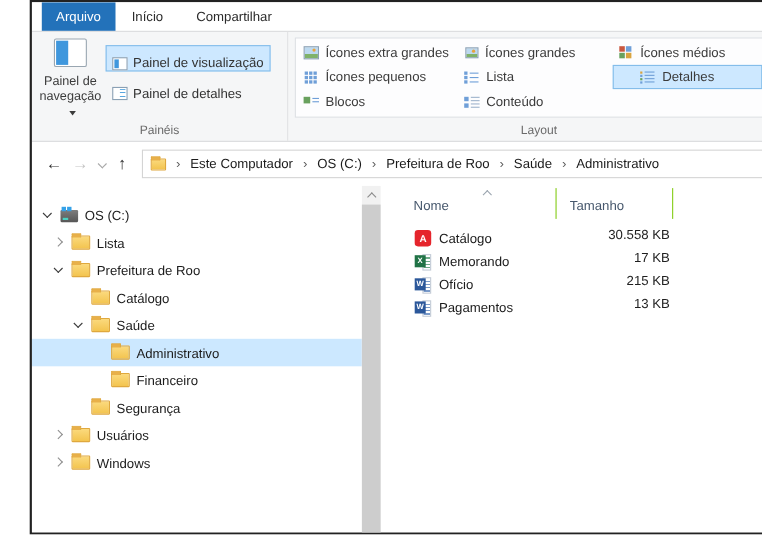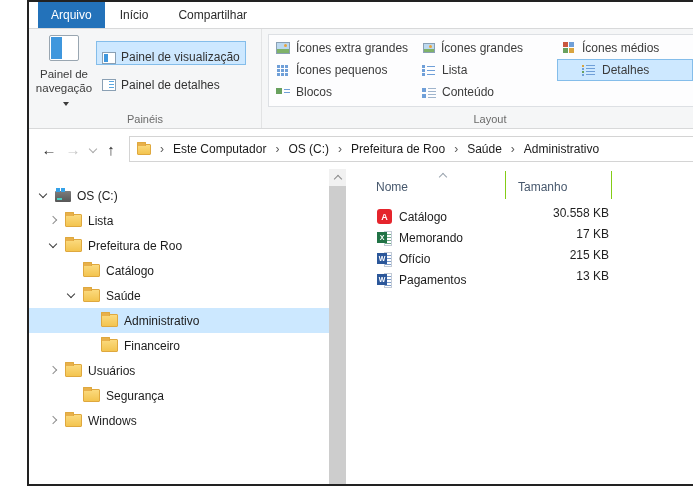--- a/index.html
+++ b/index.html
@@ -251,29 +251,29 @@
       <div class="trow ind3 sel">
         <span class="chev"></span>
         <span class="folder"></span>
         <span class="lbl">Administrativo</span>
       </div>
       <div class="trow ind3">
         <span class="chev"></span>
         <span class="folder"></span>
         <span class="lbl">Financeiro</span>
       </div>
+      <div class="trow ind2">
+        <span class="chev"></span>
+        <span class="folder"></span>
+        <span class="lbl">Segurança</span>
+      </div>
       <div class="trow ind1">
         <span class="chev right"></span>
         <span class="folder"></span>
         <span class="lbl">Usuários</span>
-      </div>
-      <div class="trow ind2">
-        <span class="chev"></span>
-        <span class="folder"></span>
-        <span class="lbl">Segurança</span>
       </div>
       <div class="trow ind1">
         <span class="chev right"></span>
         <span class="folder"></span>
         <span class="lbl">Windows</span>
       </div>
     </div>
 
     <div class="tree-scroll">
       <div class="ts-up">

